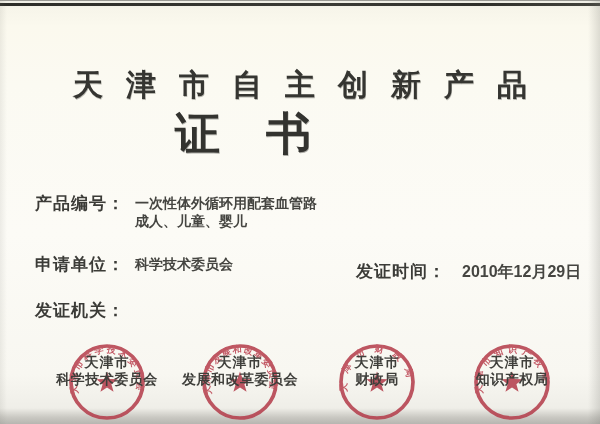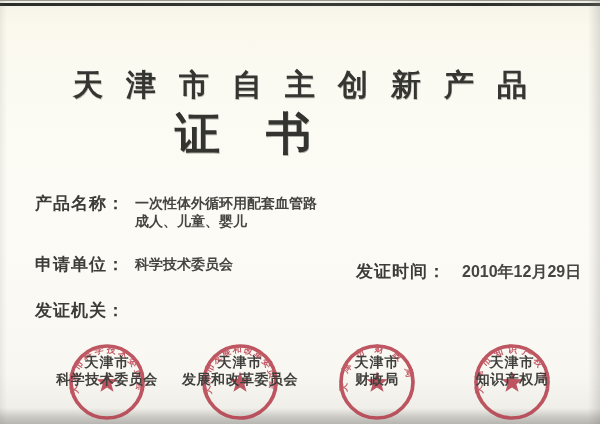--- a/index.html
+++ b/index.html
@@ -77,21 +77,21 @@
 
 <div class="page">
   <div class="top-line"></div>
   <div class="left-shade"></div>
   <div class="right-shade"></div>
 
   <div class="title">天津市自主创新产品</div>
   <div class="subtitle">证书</div>
 
   <div class="field" style="left:35px;top:191px;">
-    <span class="flabel">产品名称：</span>
+    <span class="flabel">产品编号：</span>
     <span class="fvalue">
       <span>一次性体外循环用配套血管路</span><br>
       <span>成人、儿童、婴儿</span>
     </span>
   </div>
 
 
   <div class="field" style="left:35px;top:252px;">
     <span class="flabel">申请单位：</span>
     <span class="fvalue">科学技术委员会</span>

